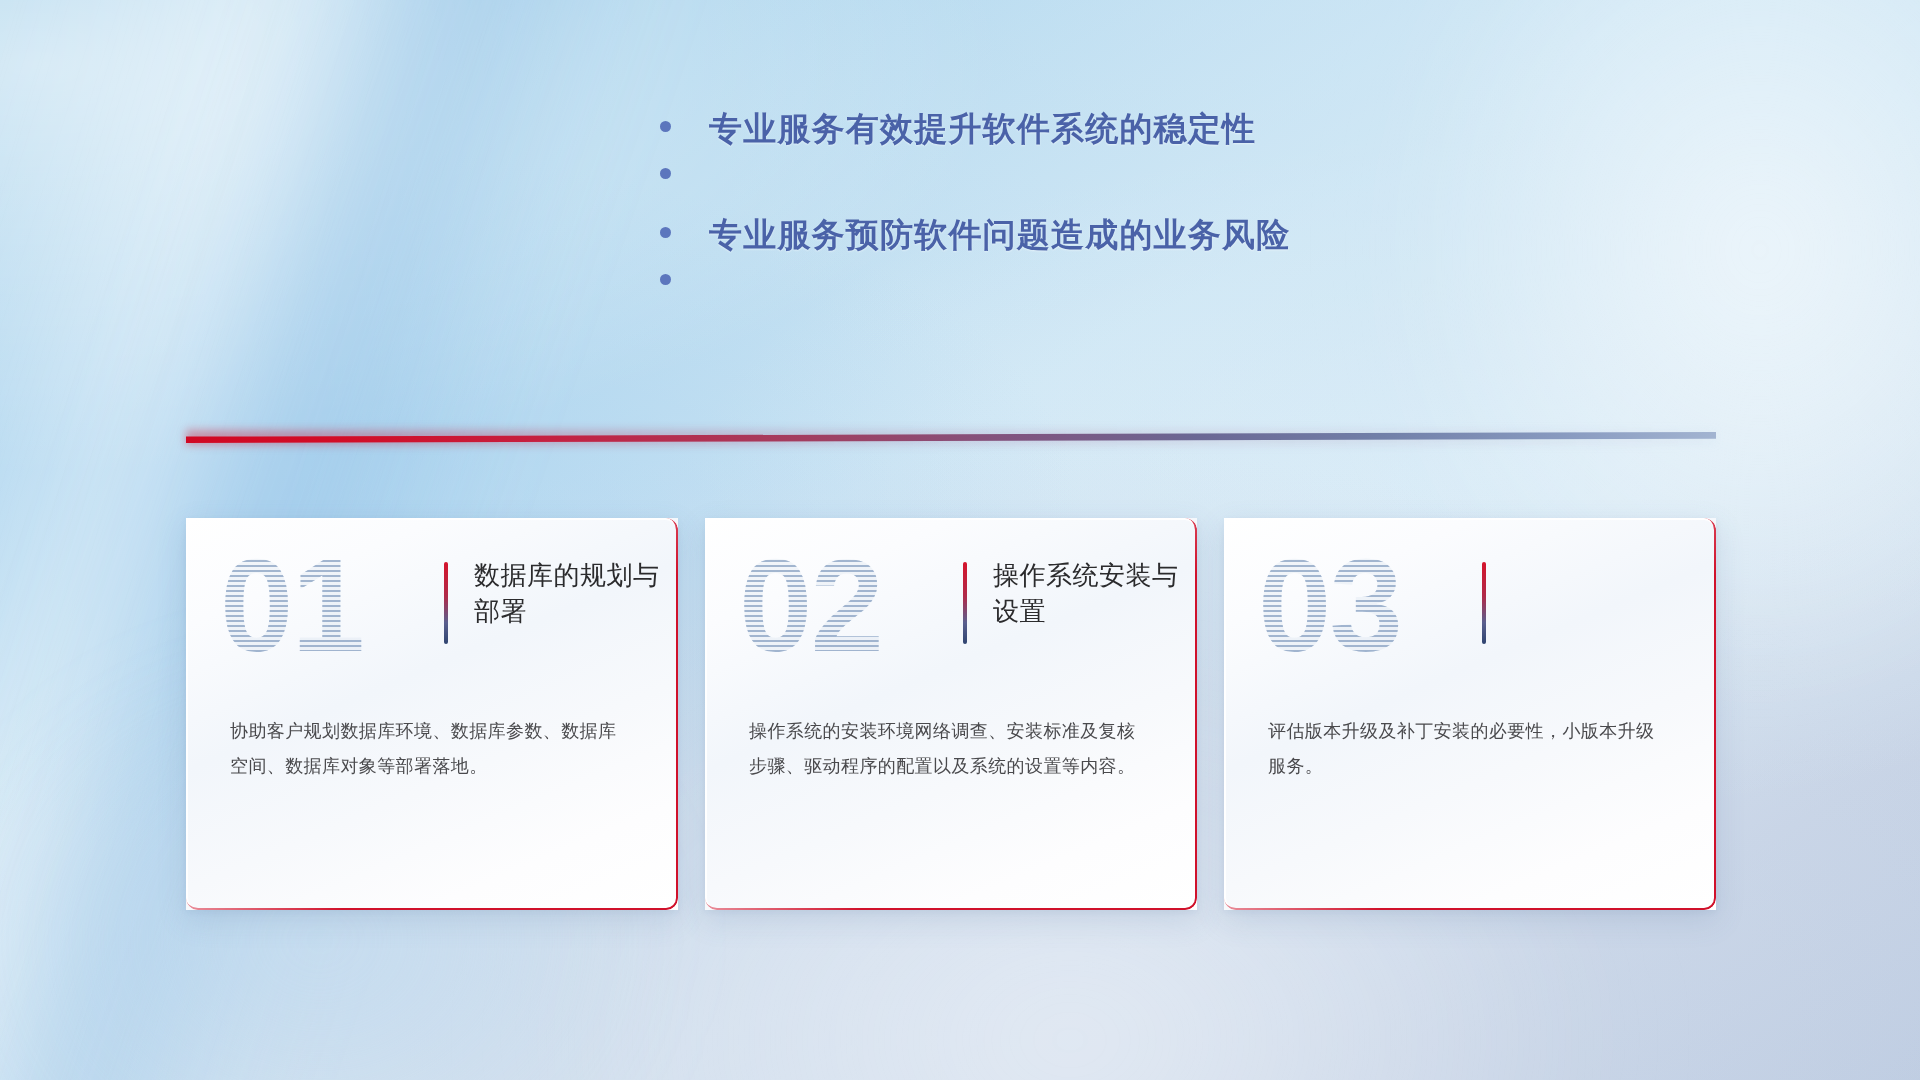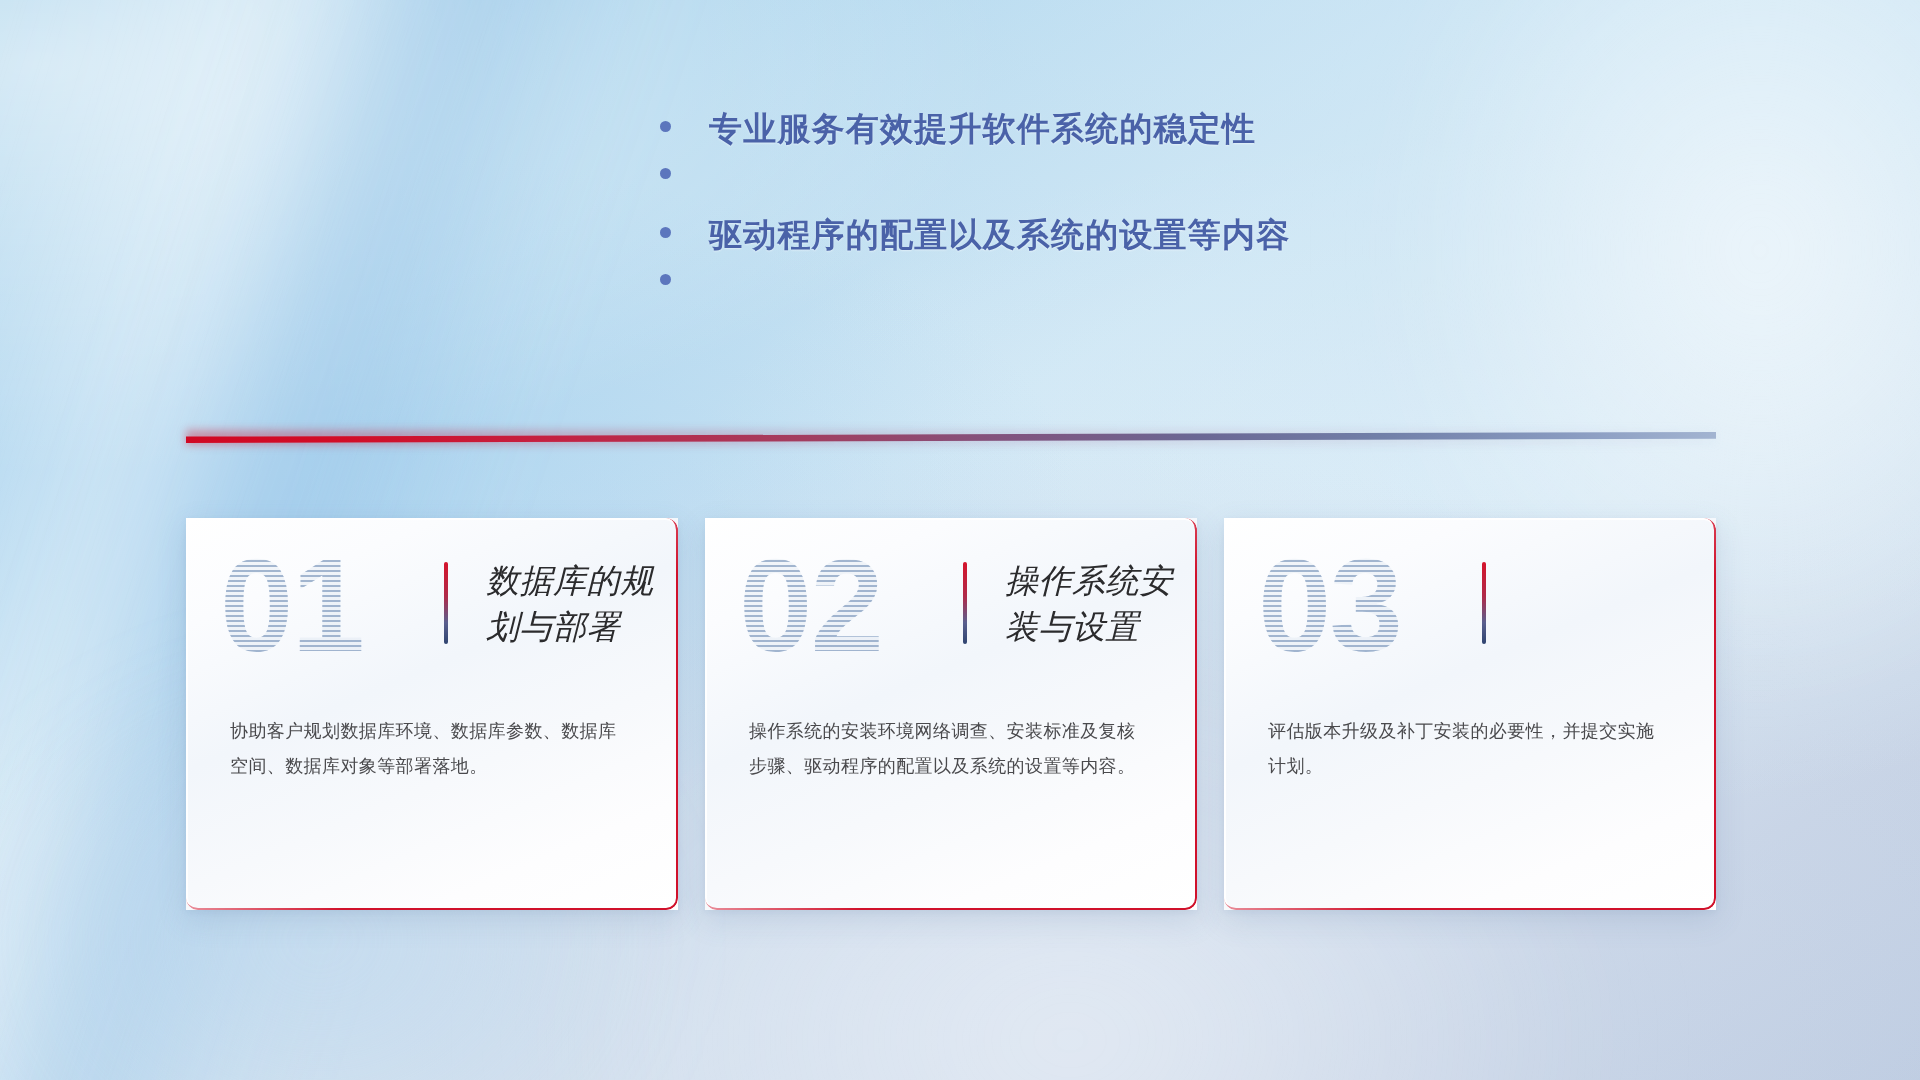--- a/index.html
+++ b/index.html
@@ -183,28 +183,27 @@
 
   .title-bar {
     position:absolute;
     left:258px; top:44px;
     width:4px; height:82px;
     border-radius:2px;
     background:linear-gradient(180deg, #d5142c 0%, #b02a49 42%, #5a5f8e 74%, #2f4470 100%);
   }
   .card-title {
     position:absolute;
-    left:300px; top:40px;
+    left:288px; top:40px;
     width:190px;
-    font-size:33px;
+    font-size:26px;
     font-weight:400;
     line-height:1.38;
     color:#2b2b2d;
     letter-spacing:0.5px;
-    font-style:italic;
   }
 
   .card-body {
     position:absolute;
     left:44px; right:45px; top:196px;
     font-size:18px;
     line-height:1.95;
     color:#4a4a4d;
     letter-spacing:0.4px;
   }
@@ -223,21 +222,21 @@
   <div id="bullets">
     <div class="bullet">
       <span class="bullet-dot"></span>
       <span>专业服务有效提升软件系统的稳定性</span>
     </div>
     <div class="bullet">
       <span class="bullet-dot"></span>
     </div>
     <div class="bullet">
       <span class="bullet-dot"></span>
-      <span>驱动程序的配置以及系统的设置等内容</span>
+      <span>专业服务预防软件问题造成的业务风险</span>
     </div>
     <div class="bullet">
       <span class="bullet-dot"></span>
     </div>
   </div>
 
   <div id="divider-wrap">
     <div id="divider-glow"></div>
     <div id="divider"></div>
   </div>
@@ -266,17 +265,17 @@
       <div class="card-body">操作系统的安装环境网络调查、安装标准及复核步骤、驱动程序的配置以及系统的设置等内容。</div>
     </div>
 
     <div class="card">
       <div class="card-accent"></div>
       <div class="card-head">
         <div class="card-number-ghost">03</div>
         <div class="card-number">03</div>
         <div class="title-bar"></div>
       </div>
-      <div class="card-body">评估版本升级及补丁安装的必要性，并提交实施计划。</div>
+      <div class="card-body">评估版本升级及补丁安装的必要性，小版本升级服务。</div>
     </div>
 
   </div>
 </div>
 
 </body></html>

